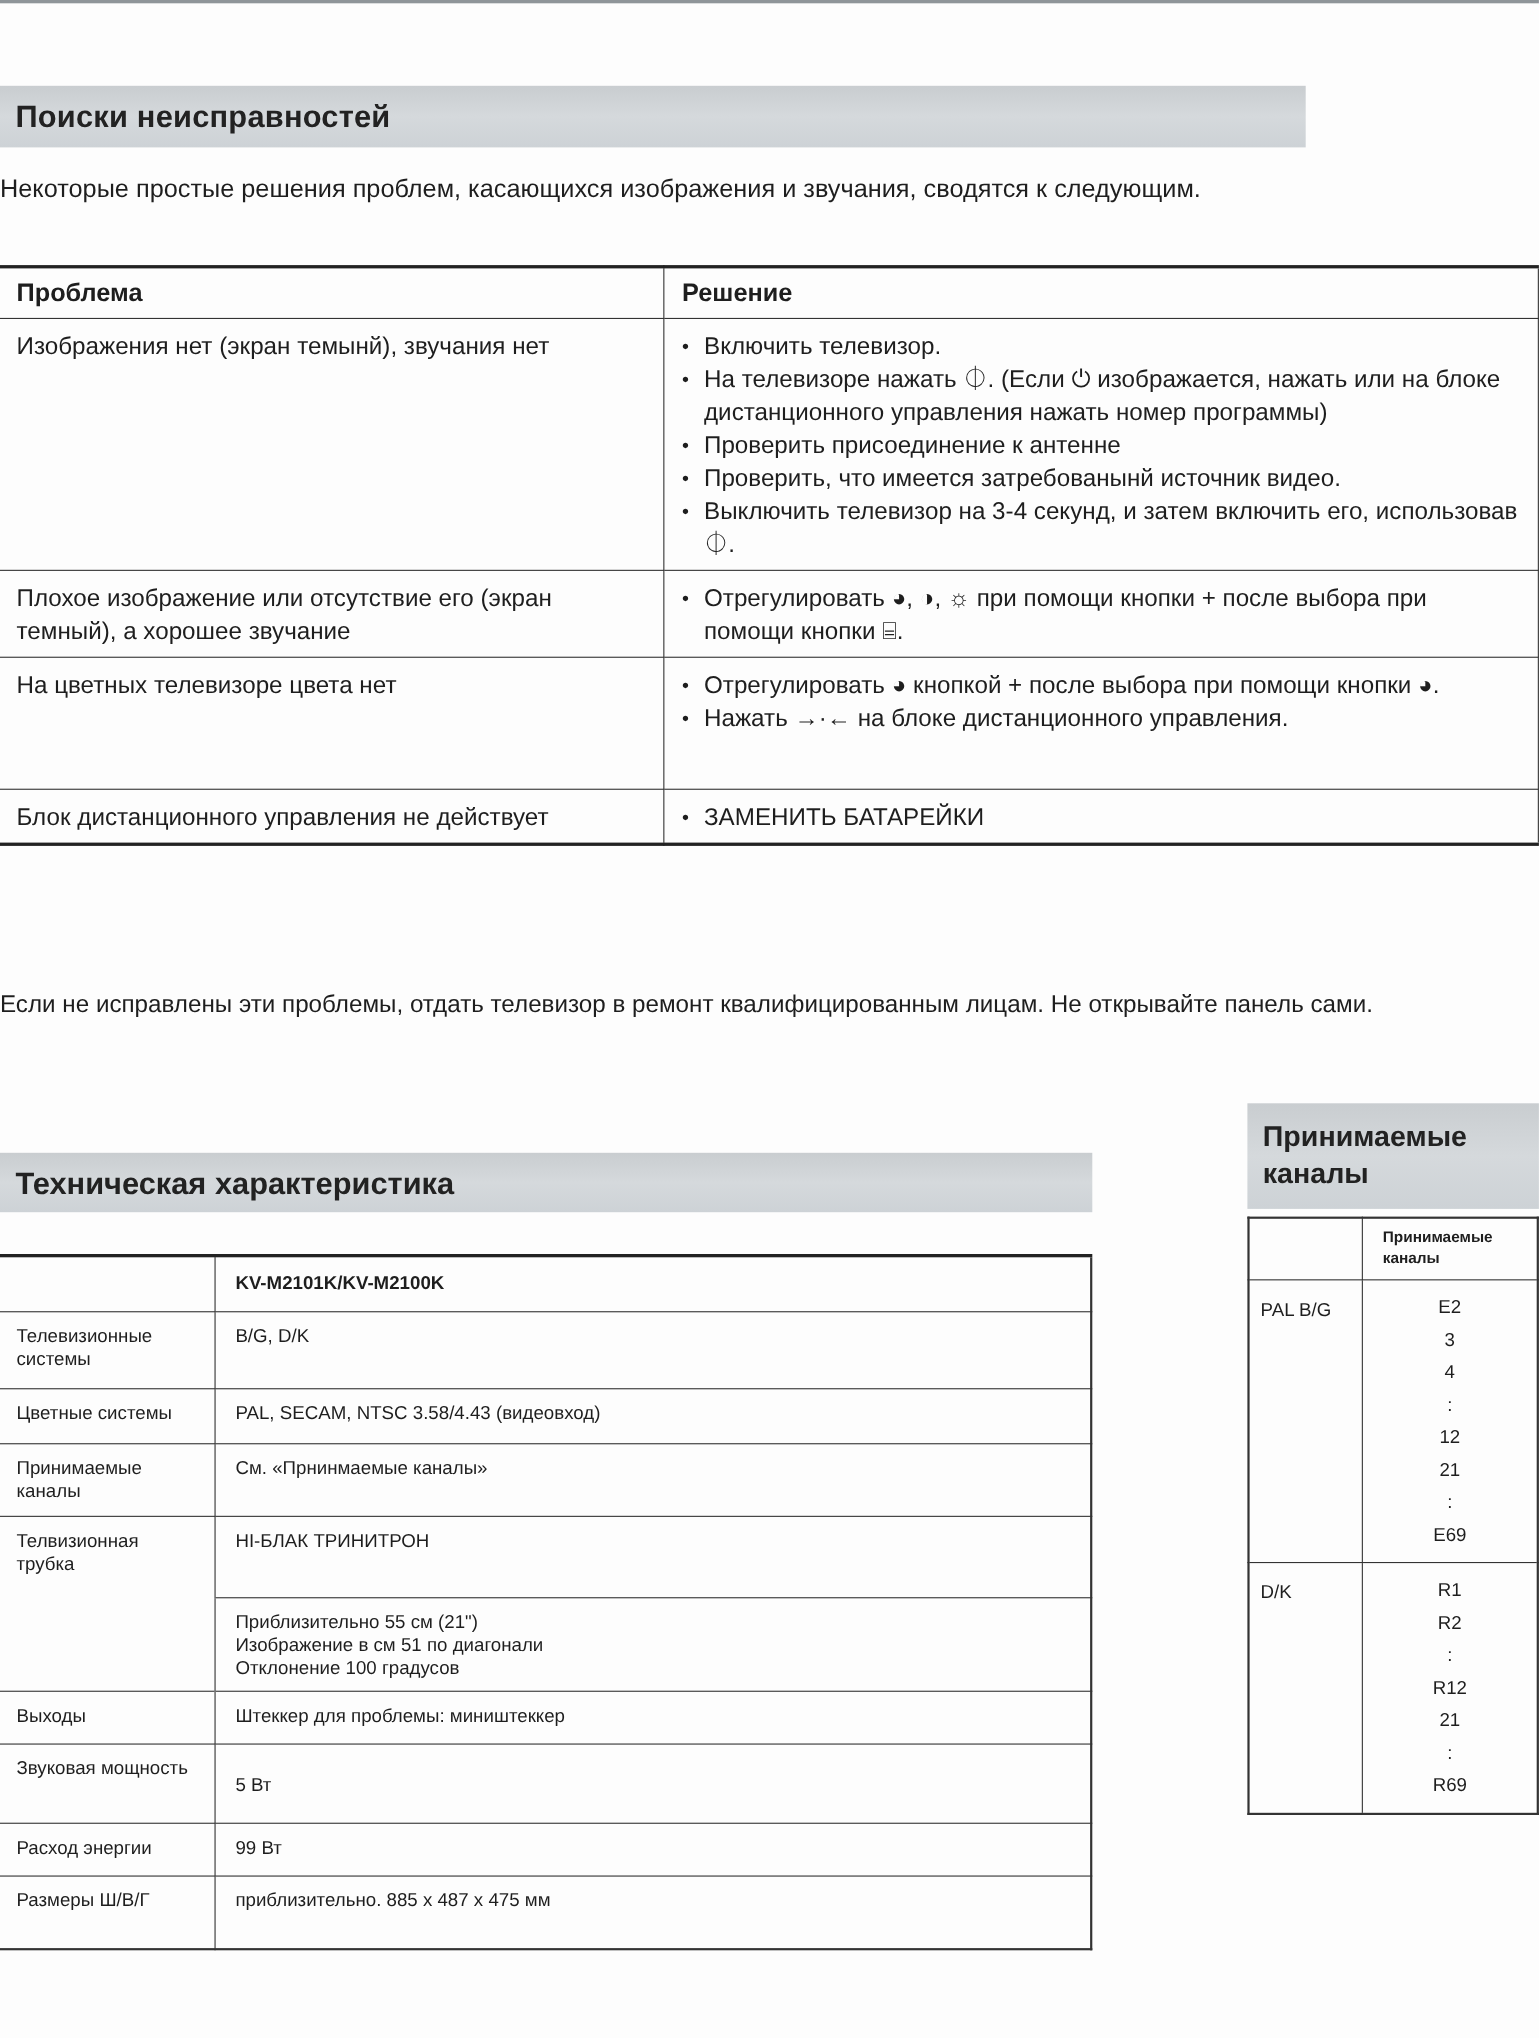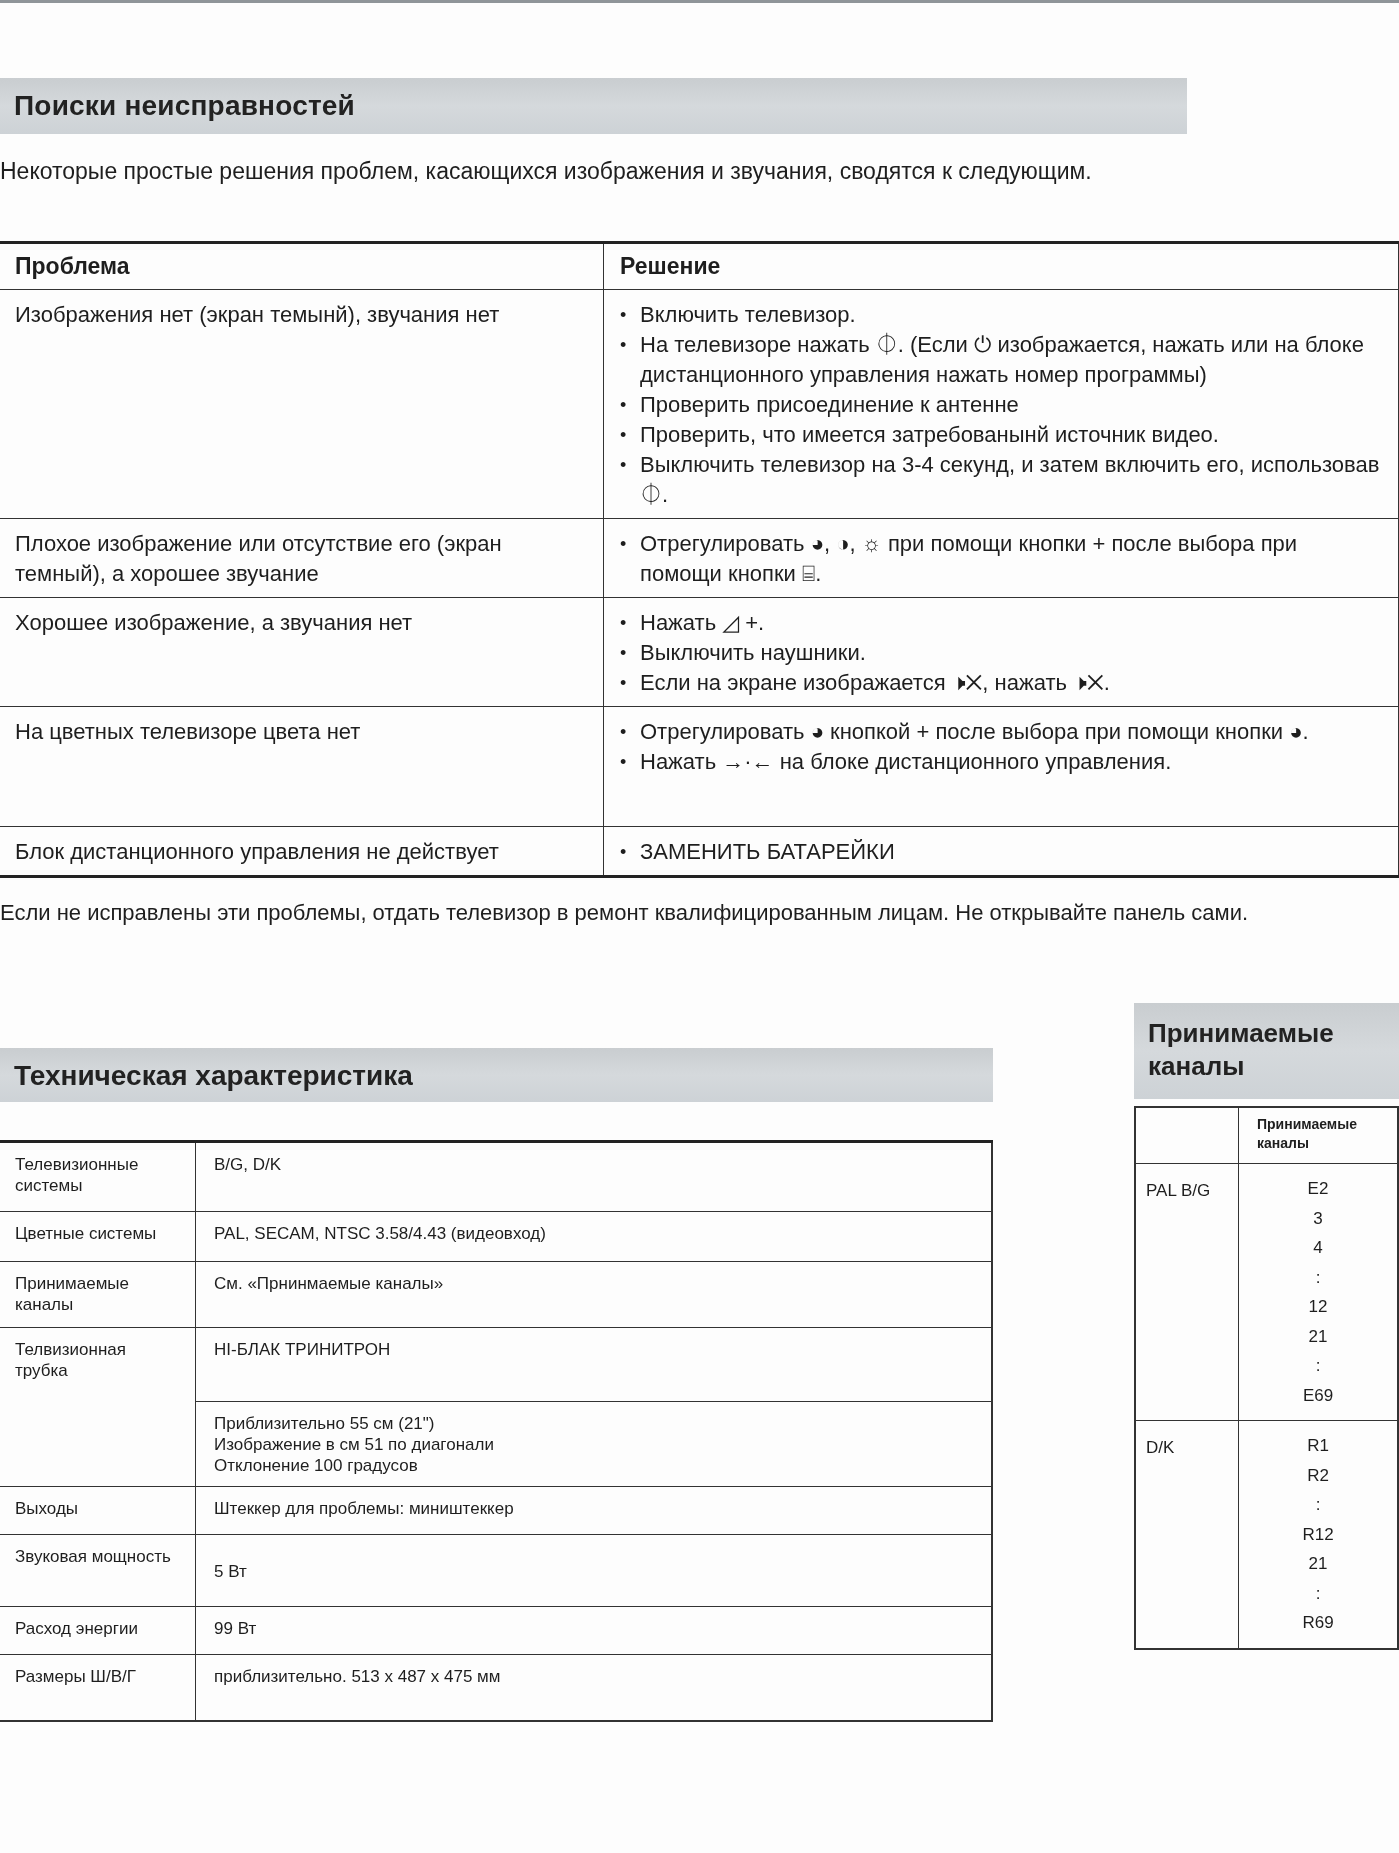--- a/index.html
+++ b/index.html
@@ -83,30 +83,20 @@
         </td>
       </tr>
       <tr>
         <td class="prob">Плохое изображение или  отсутствие его (экран темный), а хорошее звучание</td>
         <td>
           <ul>
             <li>Отрегулировать ◕, ◑, ☼ при помощи кнопки + после выбора при помощи кнопки ⌸.</li>
           </ul>
         </td>
       </tr>
-      <tr style="height: 104px;">
-        <td class="prob">Хорошее изображение, а звучания нет</td>
-        <td>
-          <ul>
-            <li>Нажать ◿ +.</li>
-            <li>Выключить наушники.</li>
-            <li>Если на экране изображается 🕨✕, нажать 🕨✕.</li>
-          </ul>
-        </td>
-      </tr>
       <tr style="height: 120px;">
         <td class="prob">На цветных телевизоре цвета нет</td>
         <td>
           <ul>
             <li>Отрегулировать ◕ кнопкой + после выбора при помощи кнопки ◕.</li>
             <li>Нажать →·← на блоке дистанционного управления.</li>
           </ul>
         </td>
       </tr>
       <tr>
@@ -121,20 +111,24 @@
 </table>
 
 <div class="after">Если не исправлены эти проблемы, отдать телевизор в ремонт квалифицированным лицам. Не открывайте панель сами.</div>
 
 <div class="band" id="band2">
   <div class="band-title">Техническая характеристика</div>
 </div>
 
 <table id="specs">
   <tbody id="specs-body">
+    <tr>
+      <td class="k"></td>
+      <td class="v hdr">KV-M2101K/KV-M2100K</td>
+    </tr>
   <tr style="height: 70px;">
         <td class="k">Телевизионные системы</td>
         <td class="v">
           <div>B/G, D/K</div>
         </td>
       </tr>
       <tr style="height: 50px;">
         <td class="k">Цветные системы</td>
         <td class="v">
           <div>PAL, SECAM, NTSC 3.58/4.43 (видеовход)</div>
@@ -174,21 +168,21 @@
       </tr>
       <tr style="height: 48px;">
         <td class="k">Расход энергии</td>
         <td class="v">
           <div>99 Вт</div>
         </td>
       </tr>
       <tr style="height: 66px;">
         <td class="k">Размеры Ш/В/Г</td>
         <td class="v">
-          <div>приблизительно. 513 x 487 x 475 мм</div>
+          <div>приблизительно. 885 x 487 x 475 мм</div>
         </td>
       </tr>
     </tbody>
 </table>
 
 <div class="band" id="band3">
   <div class="band-title">Принимаемые каналы</div>
 </div>
 
 <table id="chan">

